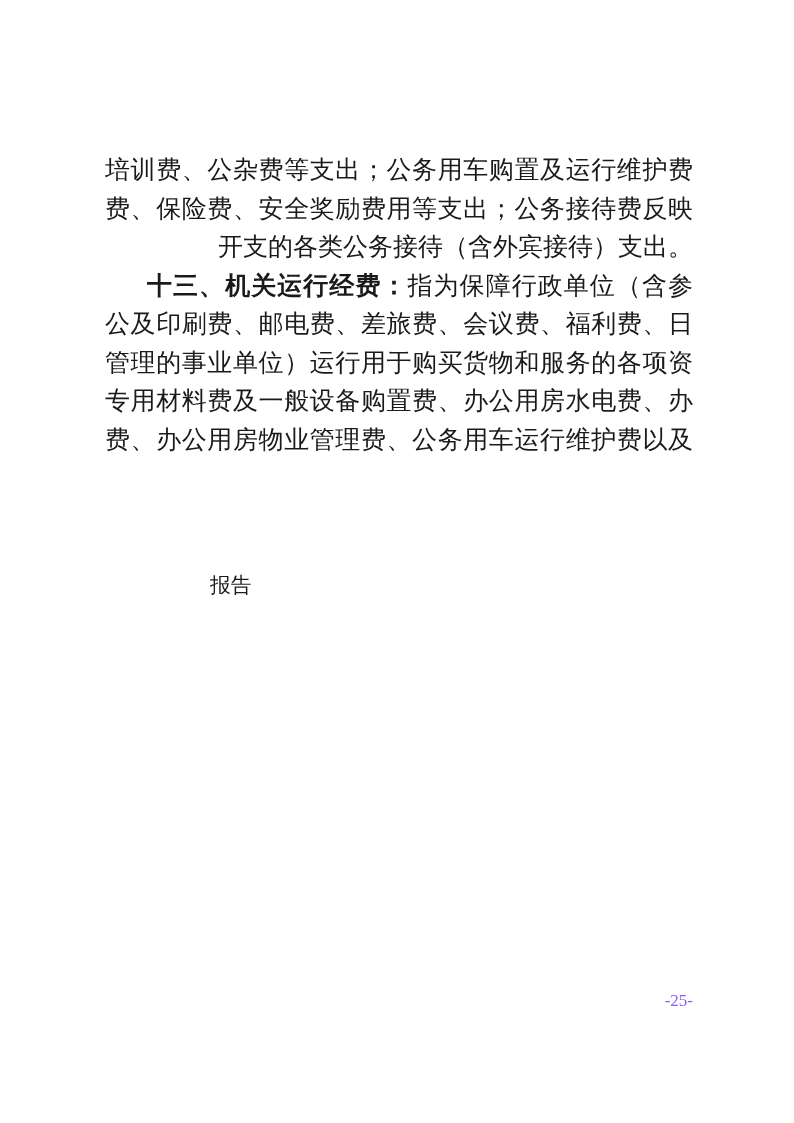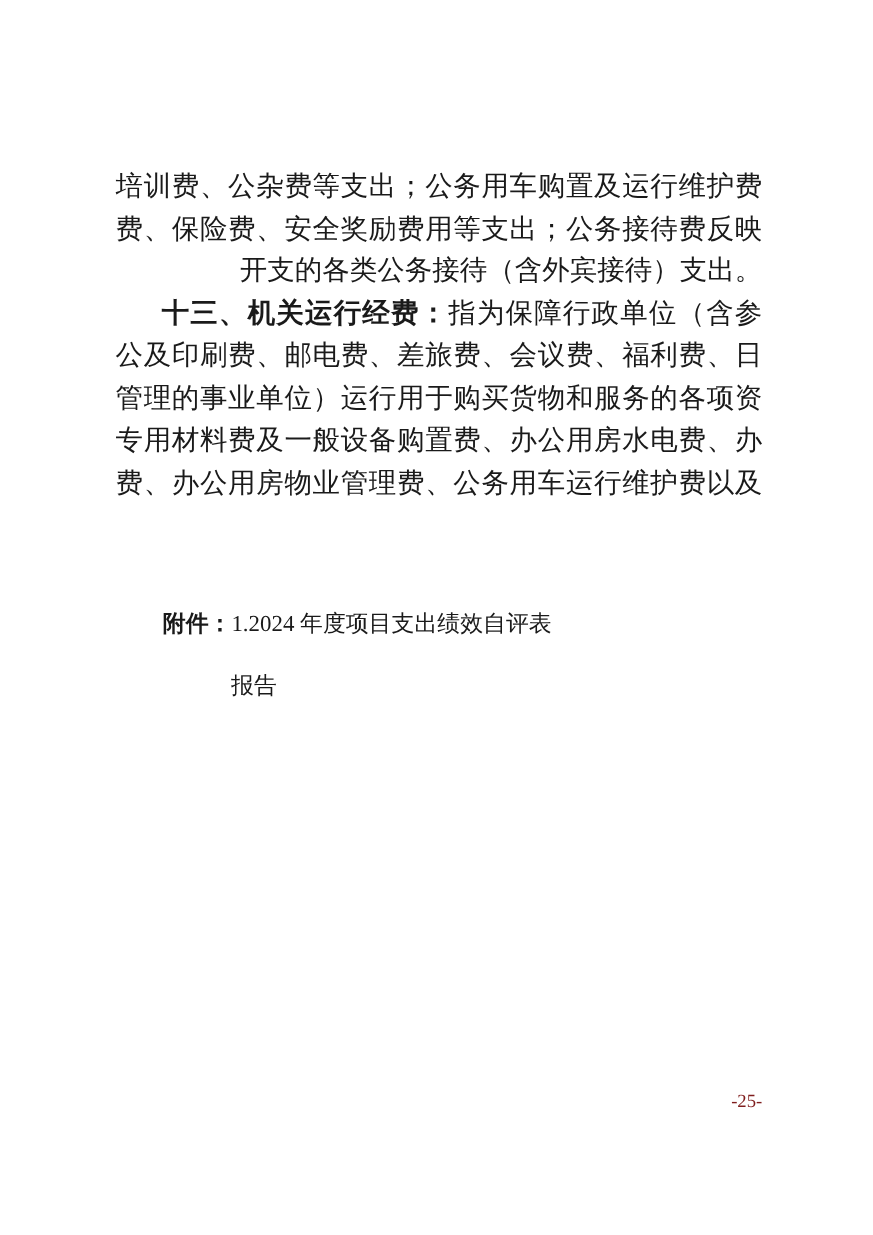--- a/index.html
+++ b/index.html
@@ -64,21 +64,21 @@
   .attach-item2-cont {
     margin-left: 62px;
     margin-top: 17px;
   }
   .page-number {
     position: absolute;
     top: 990px;
     right: 101px;
     font-size: 17px;
     line-height: 22px;
-    color: #7f1d1d;
+    color: #8b5cf6;
     text-align: right;
   }
 </style>
 </head>
 <body>
 
 <div class="page">
 
   <div class="body-text">
 
@@ -94,21 +94,18 @@
       </div>
       <div class="jline">公及印刷费、邮电费、差旅费、会议费、福利费、日常维修费、</div>
       <div class="jline">管理的事业单位）运行用于购买货物和服务的各项资金，包括办</div>
       <div class="jline">专用材料费及一般设备购置费、办公用房水电费、办公用房取暖</div>
       <div class="jline">费、办公用房物业管理费、公务用车运行维护费以及其他费用。</div>
     </div>
 
   </div>
 
   <div class="attach-block">
-    <div class="attach-line">
-      <span class="bold">附件：</span><span>1.2024 年度项目支出绩效自评表</span>
-    </div>
     <div class="attach-line attach-item2-cont">报告</div>
   </div>
 
   <div class="page-number">-25-</div>
 
 </div>
 
 </body></html>

